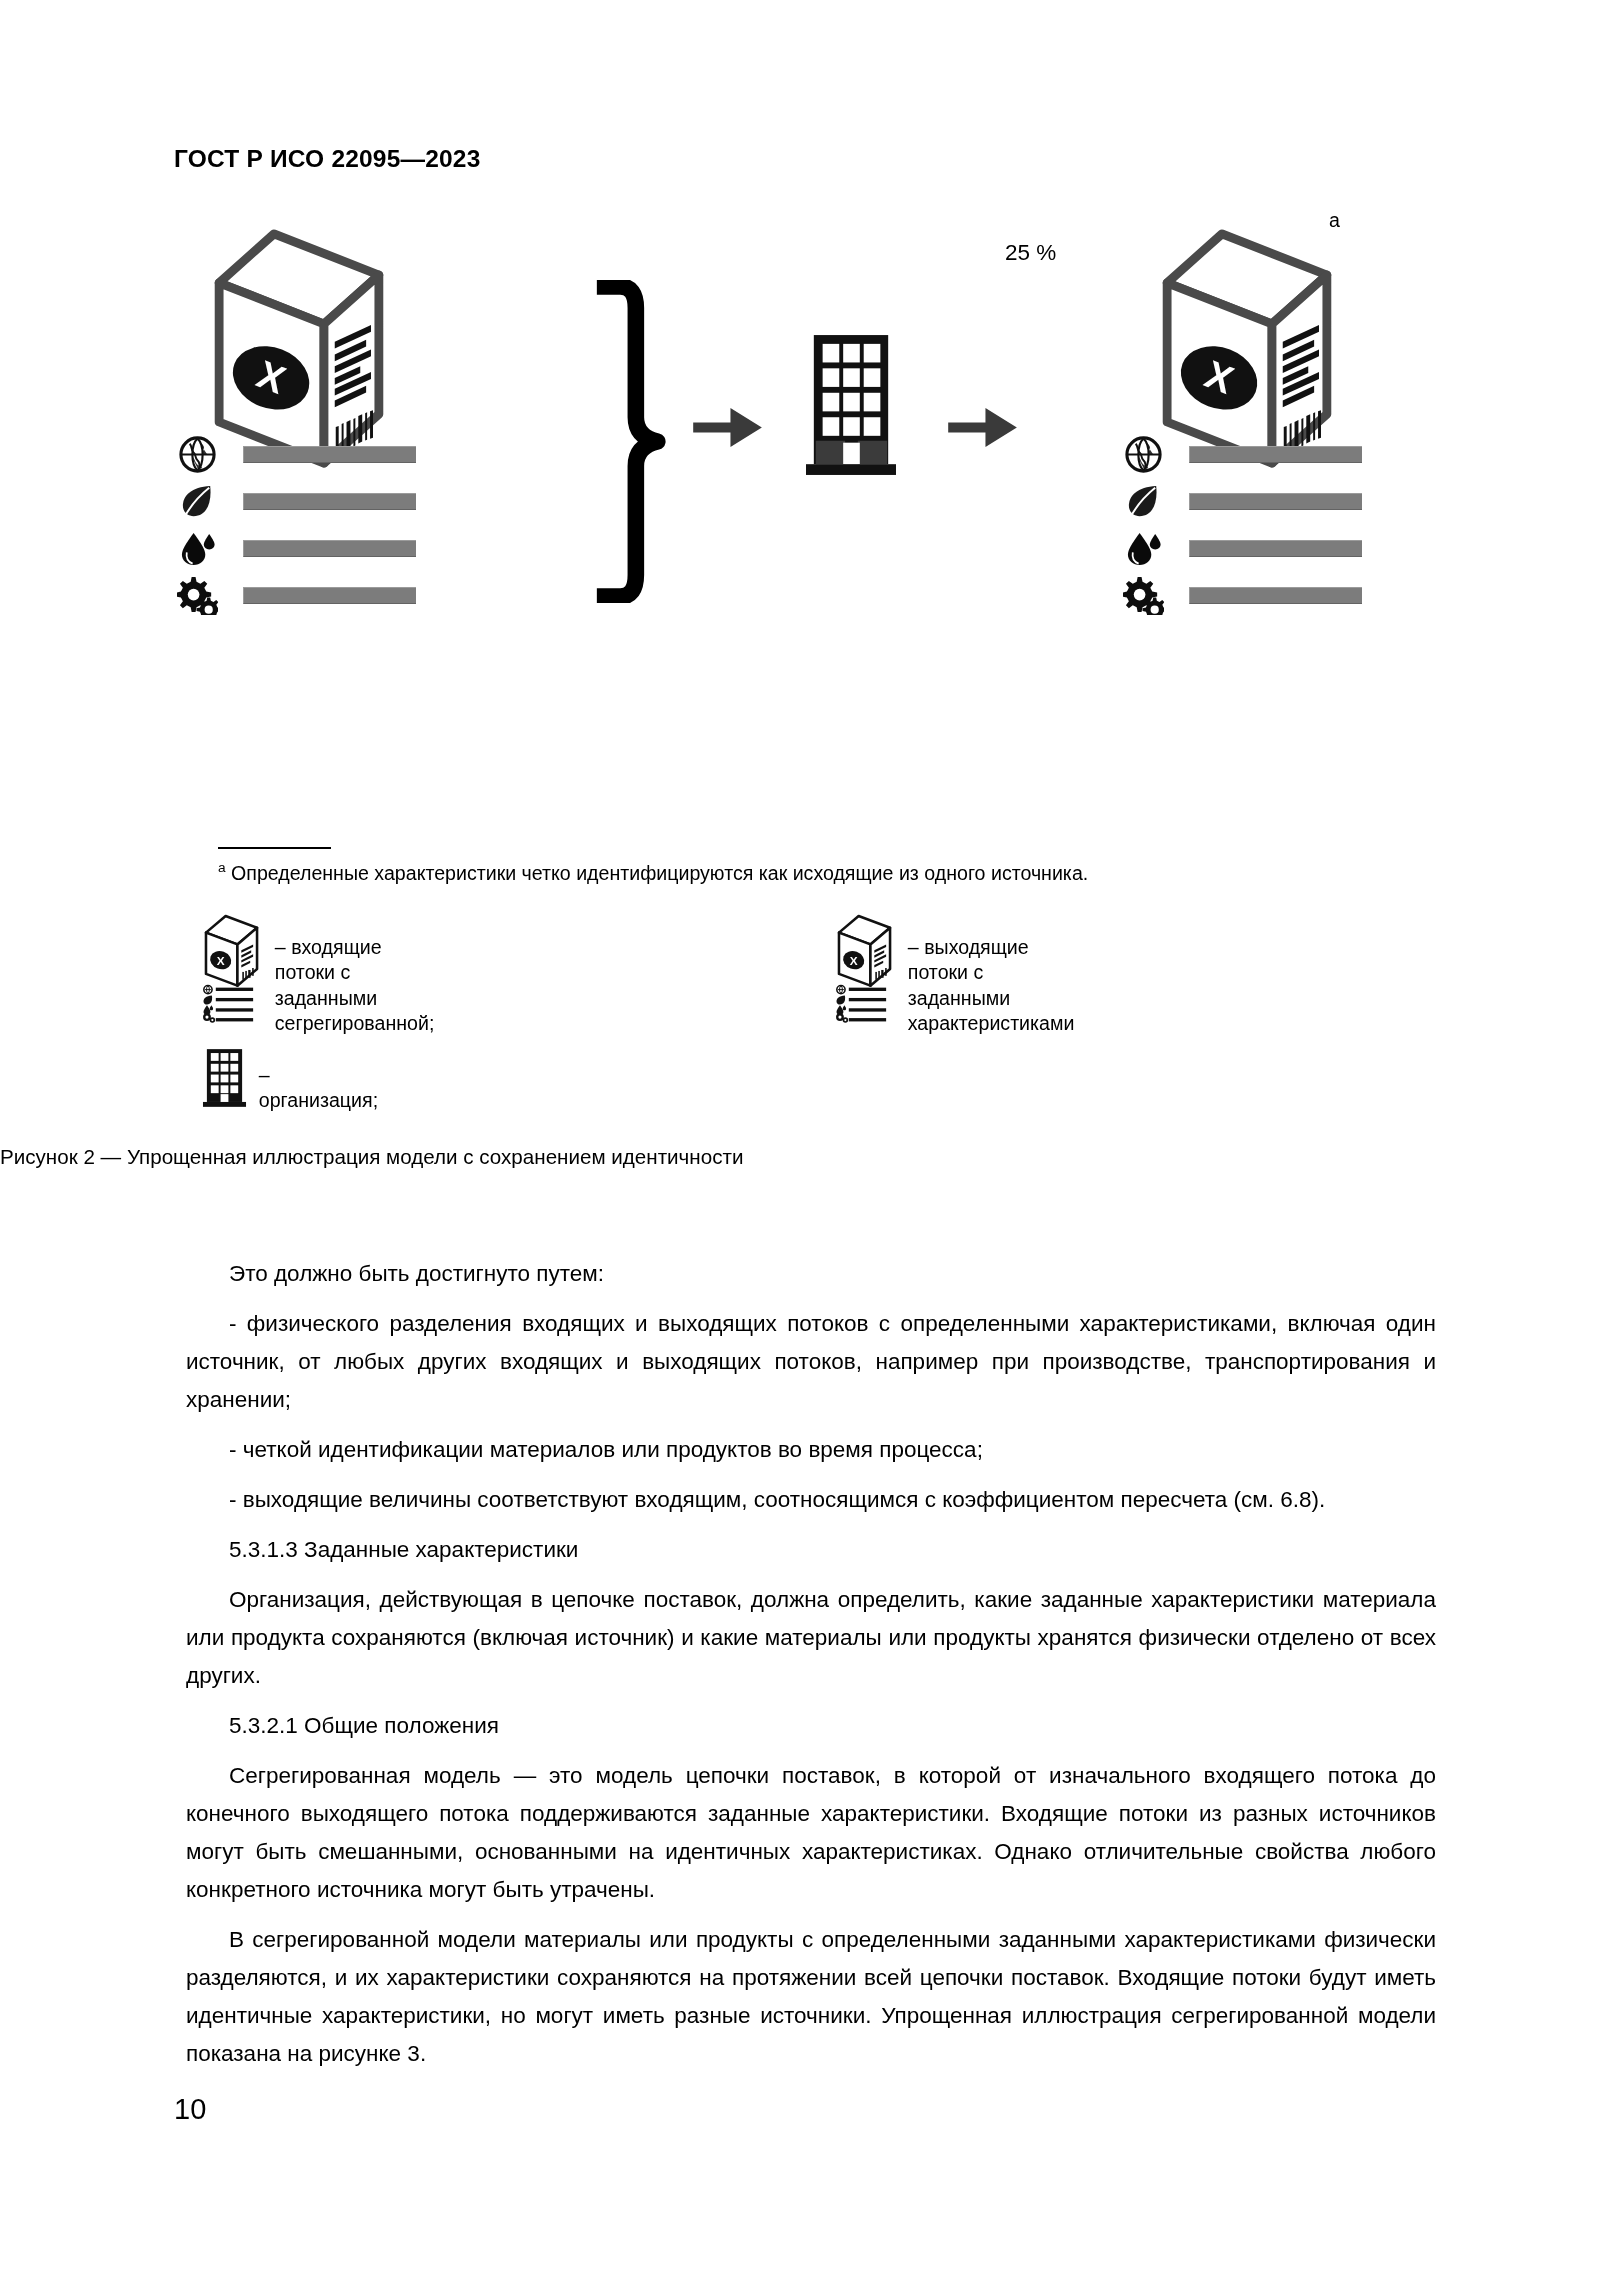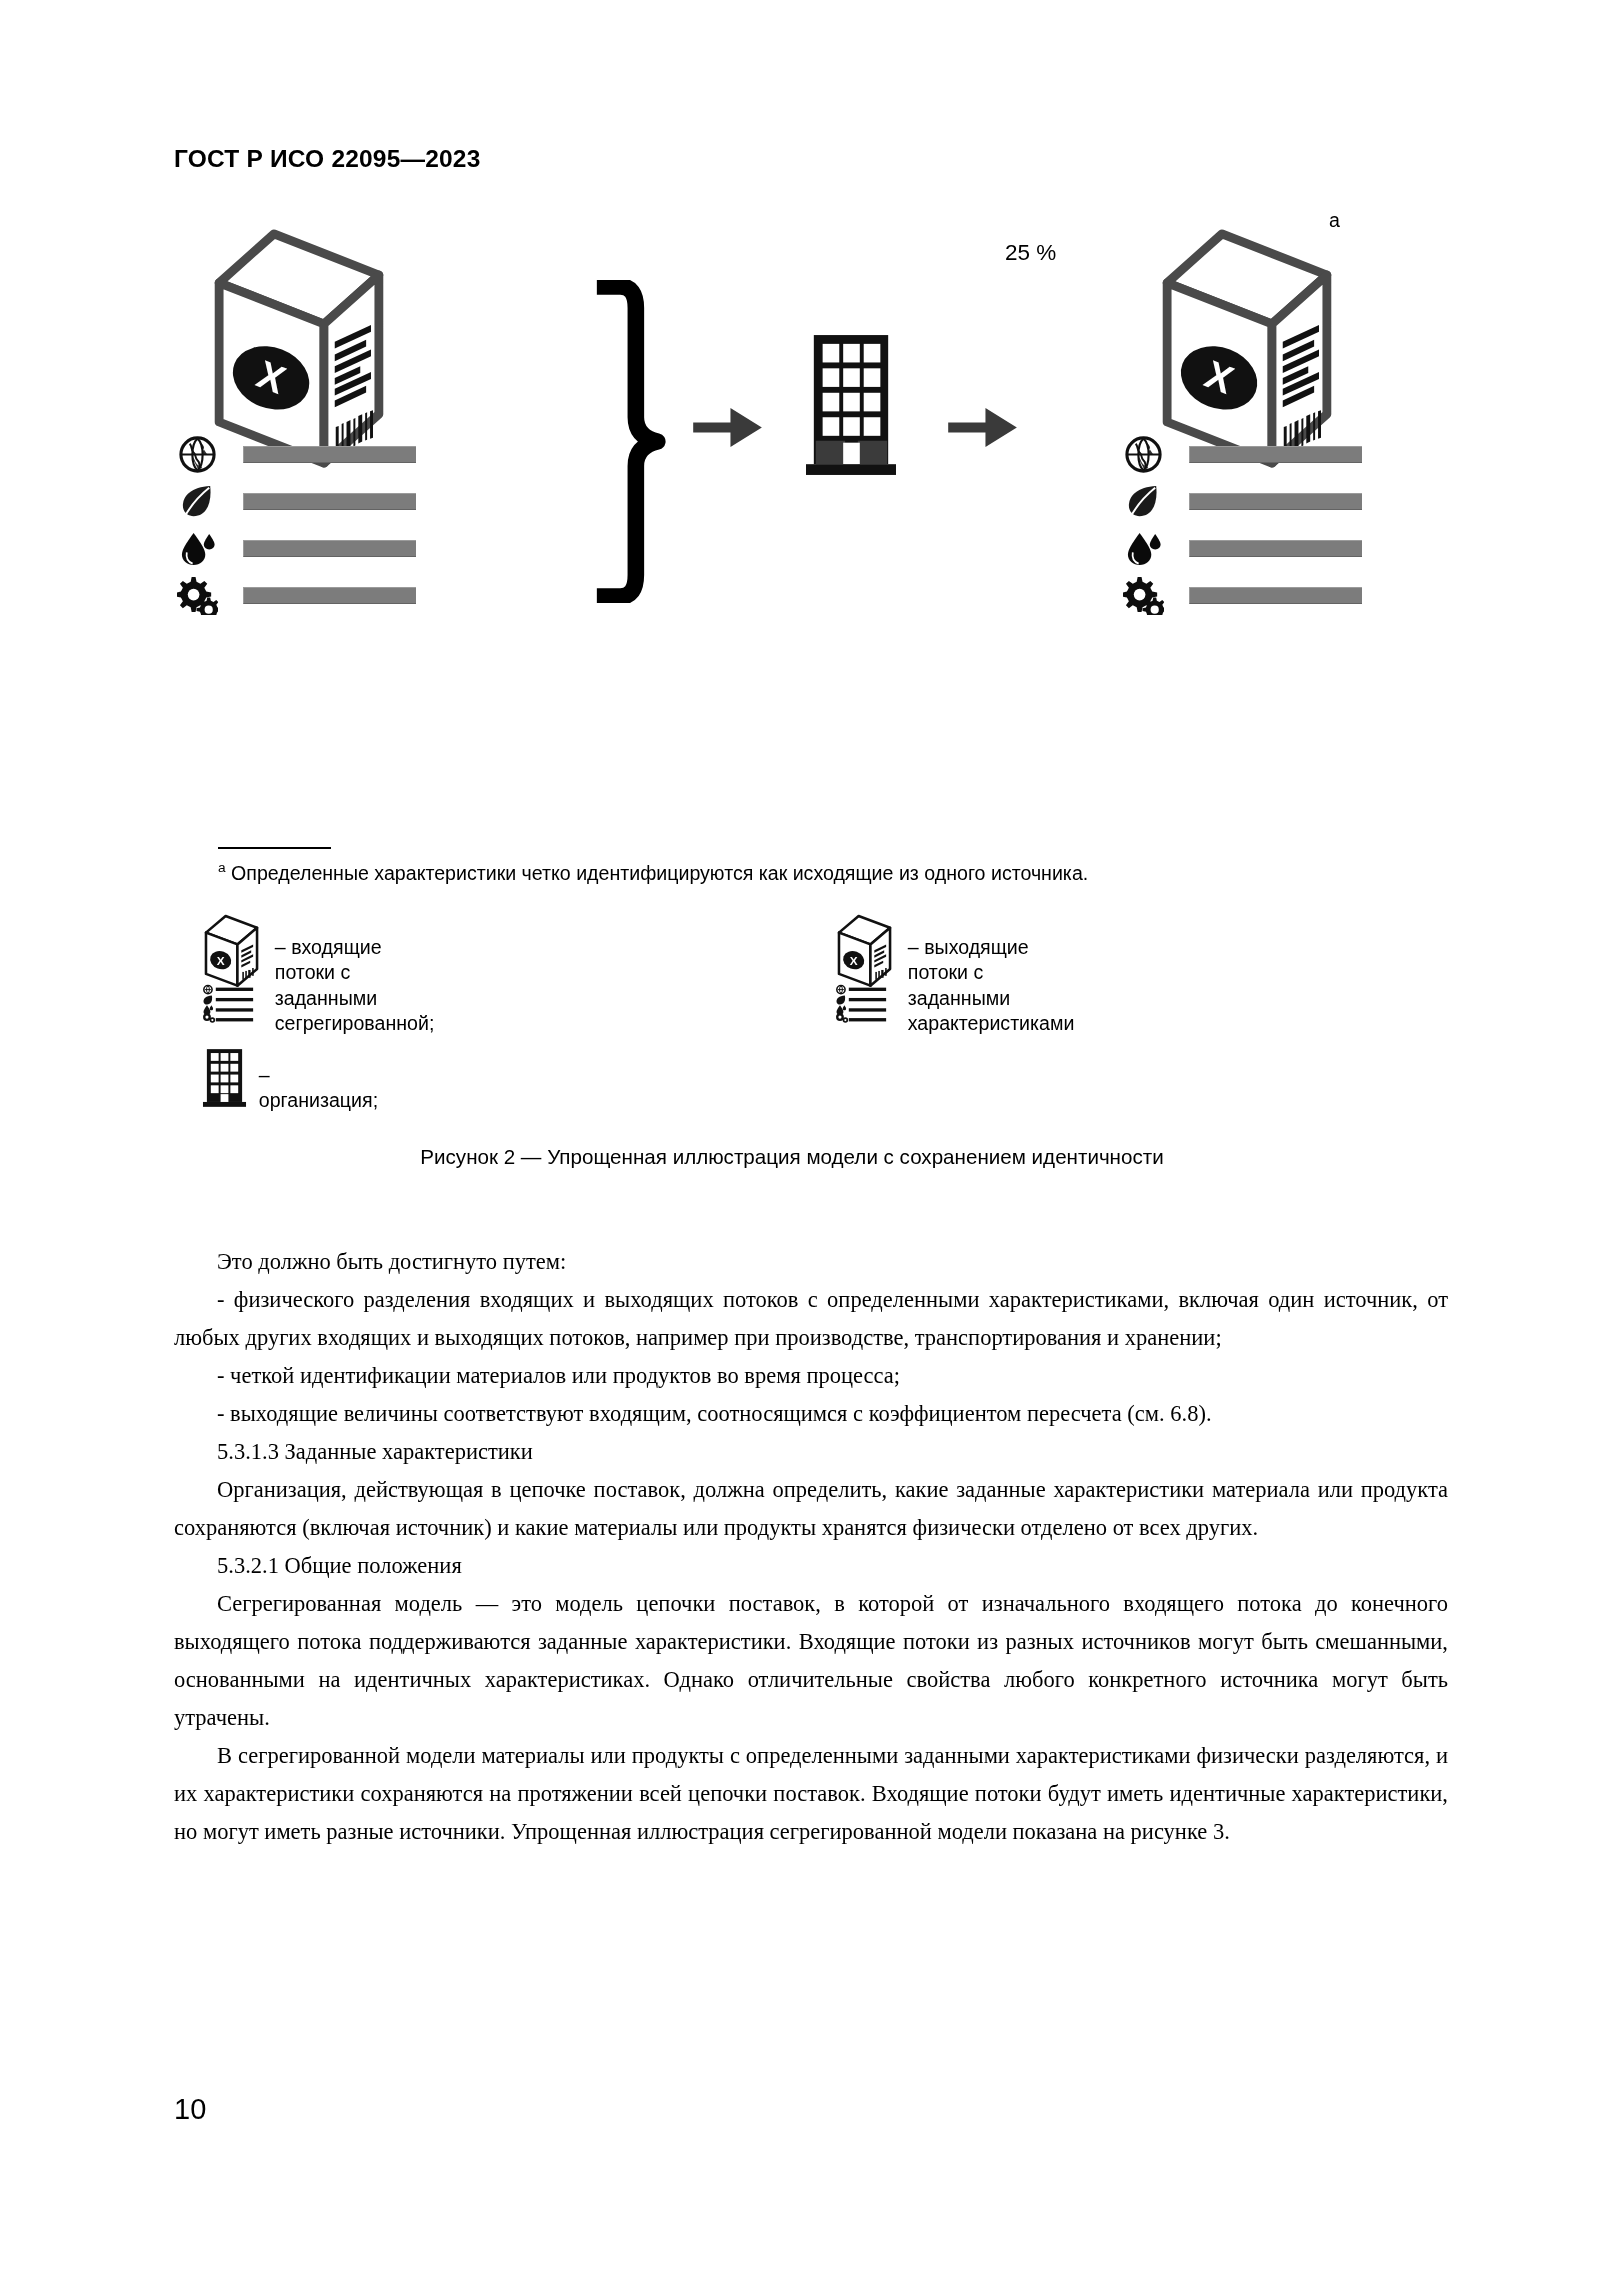--- a/index.html
+++ b/index.html
@@ -169,38 +169,36 @@
   .legend-org { left: 202px; top: 1047px; }
   .legend-org .legend-text { padding-top: 15.7px; }
   .legend-org .legend-key { width: 45px; flex: 0 0 45px; }
 
   
   .fig-caption {
     position: absolute;
     left: 0;
     top: 1145px;
     width: 1584px;
-    text-align: center;
     font-size: 20.6px;
   }
 
   
   .body {
     position: absolute;
     left: 174px;
     top: 1243px;
     width: 1274px;
     font-size: 22.5px;
     line-height: 38px;
   }
   .body p {
-    margin: 0;
+    margin: 12px;
     text-align: justify;
     text-justify: inter-word;
-    font-family: Liberation Serif, serif;
   }
   .body p.indent { text-indent: 43px; }
   .body p.nojust { text-align: left; }
   .body p.bold { font-weight: bold; text-indent: 43px; }
 
   .page-number {
     position: absolute;
     left: 174px;
     top: 2093px;
     font-size: 29px;

